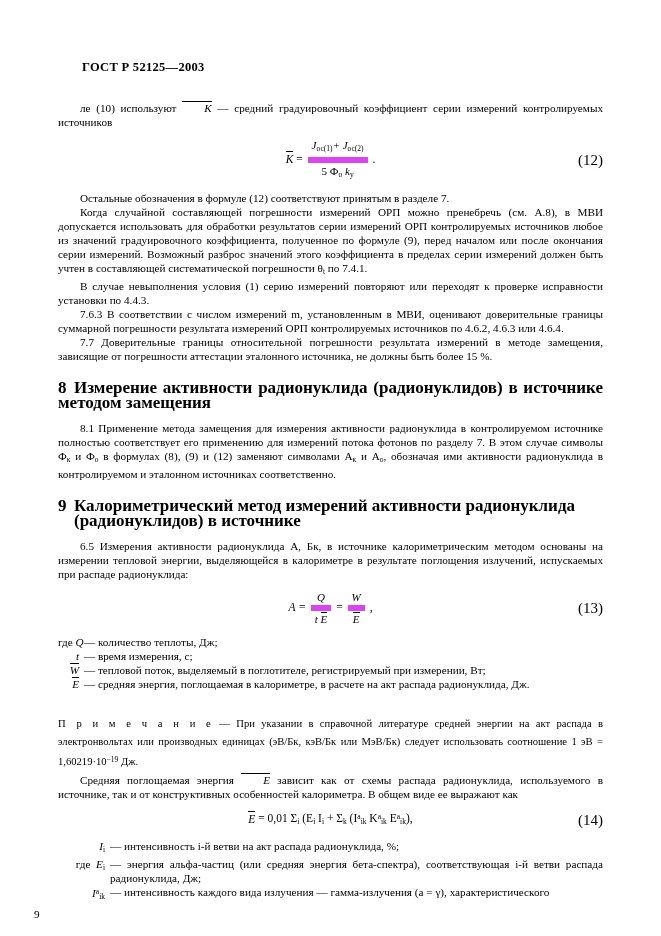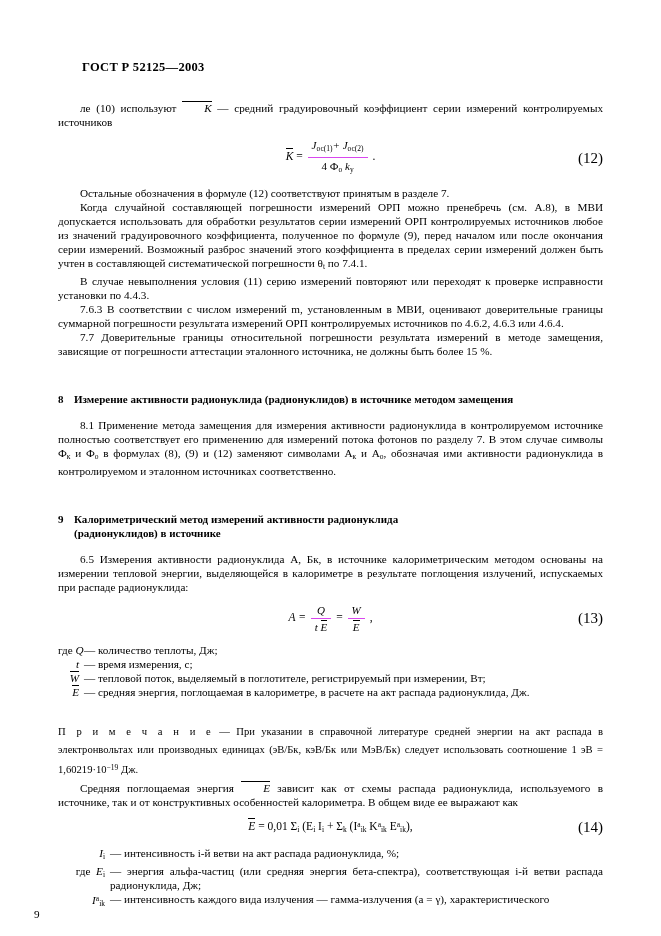--- a/index.html
+++ b/index.html
@@ -64,21 +64,21 @@
   }
   .frac {
     display: inline-block;
     vertical-align: middle;
     text-align: center;
     margin: 0 2px;
   }
   .frac .num {
     display: block;
     padding: 0 4px 1px 4px;
-    border-bottom: 1px solid #d946ef;
+    border-bottom: 6px solid #d946ef;
     font-size: 11px;
   }
   .frac .den {
     display: block;
     padding: 1px 4px 0 4px;
     font-size: 11px;
   }
   .ital { font-style: italic; }
   .sub {
     font-size: 7.5px;
@@ -94,23 +94,23 @@
     line-height: 1.05;
   }
   .ovb2::before {
     content: "";
     position: absolute;
     left: 0; right: 0;
     top: -2px;
     border-top: 1px solid #000;
   }
   h2.sec {
-    font-size: 11px;
+    font-size: 17px;
     font-weight: bold;
-    margin: 34px 0 0 0;
+    margin: 18px 0 0 0;
     line-height: 14.5px;
   }
   h2.sec .numspan {
     display: inline-block;
     width: 16px;
   }
   .sec-body { margin-top: 11px; }
   .deflist {
     margin-top: 1px;
   }
@@ -167,35 +167,35 @@
 
     <div class="formula-row">
       <div class="formula-body">
         <span class="ital ovb2">K</span>
         <span>=</span>
         <span class="frac">
           <span class="num">
             <span class="ital">J</span><span class="sub">ос(1)</span><span class="ital">+ J</span><span class="sub">ос(2)</span>
           </span>
           <span class="den">
-            <span>4 Ф</span><span class="sub">о</span>&nbsp;<span class="ital">k</span><span class="sub">у</span>
+            <span>5 Ф</span><span class="sub">о</span>&nbsp;<span class="ital">k</span><span class="sub">у</span>
           </span>
         </span>
         <span>.</span>
       </div>
       <div class="formula-num">(12)</div>
     </div>
 
     <p class="ind">Остальные обозначения в формуле (12) соответствуют принятым в разделе 7.</p>
 
     <p class="ind">
       <span>Когда случайной составляющей погрешности измерений ОРП можно пренебречь (см. А.8), в МВИ допускается использовать для обработки результатов серии измерений ОРП контролируемых источников любое из значений градуировочного коэффициента, полученное по формуле (9), перед началом или после окончания серии измерений. Возможный разброс значений этого коэффициента в пределах серии измерений должен быть учтен в составляющей систематической погрешности θ</span><span class="sub">t</span><span> по 7.4.1.</span>
     </p>
 
-    <p class="ind">В случае невыполнения условия (11) серию измерений повторяют или переходят к проверке исправности установки по 4.4.3.</p>
+    <p class="ind">В случае невыполнения условия (1) серию измерений повторяют или переходят к проверке исправности установки по 4.4.3.</p>
 
     <p class="ind">7.6.3 В соответствии с числом измерений m, установленным в МВИ, оценивают доверительные границы суммарной погрешности результата измерений ОРП контролируемых источников по 4.6.2, 4.6.3 или 4.6.4.</p>
 
     <p class="ind">7.7 Доверительные границы относительной погрешности результата измерений в методе замещения, зависящие от погрешности аттестации эталонного источника, не должны быть более 15 %.</p>
 
     <h2 class="sec">
       <span class="numspan">8</span><span>Измерение активности радионуклида (радионуклидов) в источнике методом замещения</span>
     </h2>
 
     <div class="sec-body">

